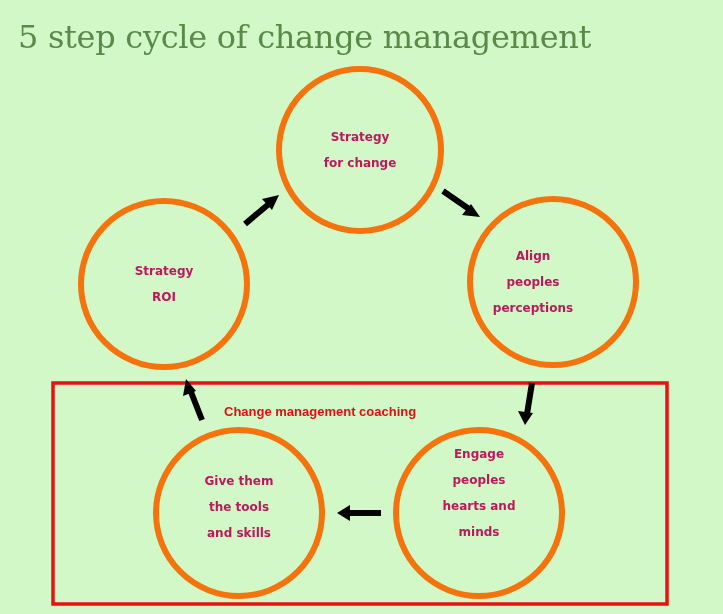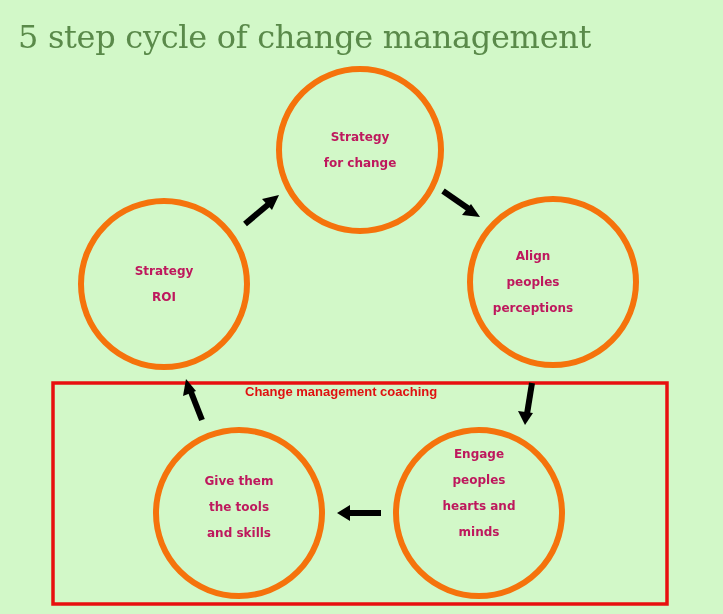--- a/index.html
+++ b/index.html
@@ -9,23 +9,23 @@
     font-family:"DejaVu Serif", serif; font-size:32px; font-weight:normal;
     color:#5a8a4a; letter-spacing:-0.3px; white-space:nowrap;
   }
   svg.diagram { position:absolute; left:0; top:0; }
   .circle-label {
     position:absolute; display:flex; align-items:center; justify-content:center;
     text-align:center; font-family:"DejaVu Sans", sans-serif; font-weight:bold;
     font-size:12px; line-height:26px; color:#be185d; white-space:pre-line;
   }
   .coach-label {
-    position:absolute; left:224px; top:384px;
+    position:absolute; left:224px; top:404px;
     font-family:"Liberation Sans", sans-serif; font-weight:bold; font-size:13px;
-    color:#e01010; white-space:nowrap;margin-left:21px;
+    color:#e01010; white-space:nowrap;
   }
 </style>
 </head>
 <body>
 
 <h1 class="title">5 step cycle of change management</h1>
 
 <svg class="diagram" width="723" height="614" viewBox="0 0 723 614">
   <defs>
     <marker id="ah" viewBox="0 0 10 10" refX="5" refY="5" markerWidth="3.2" markerHeight="3.2" orient="auto">

